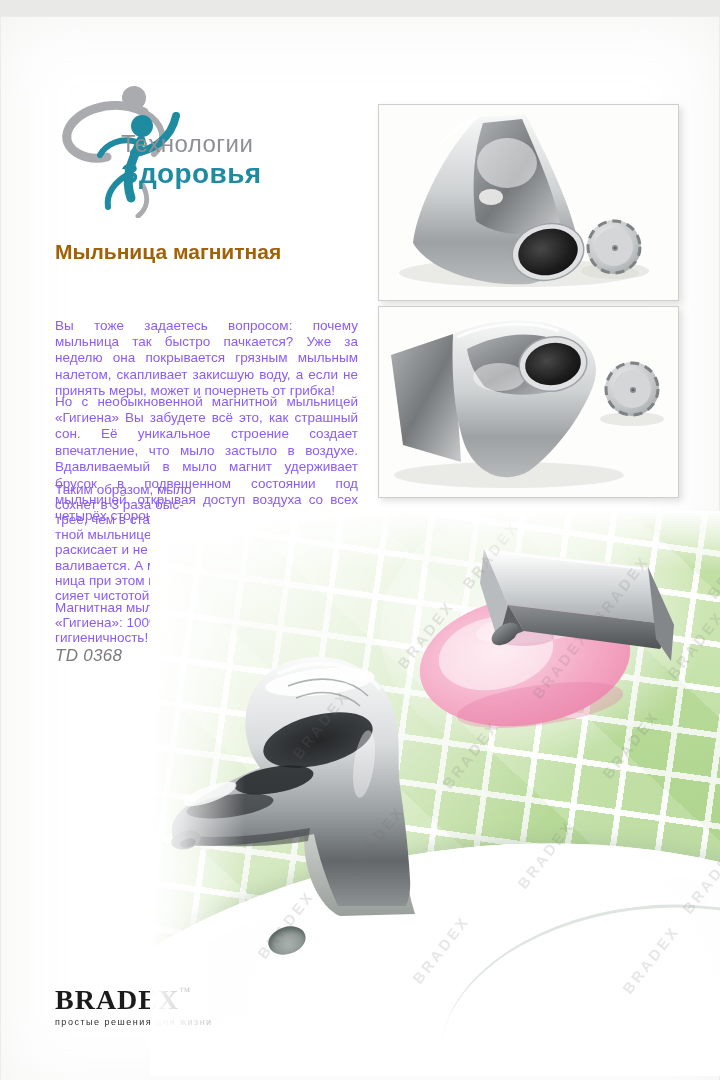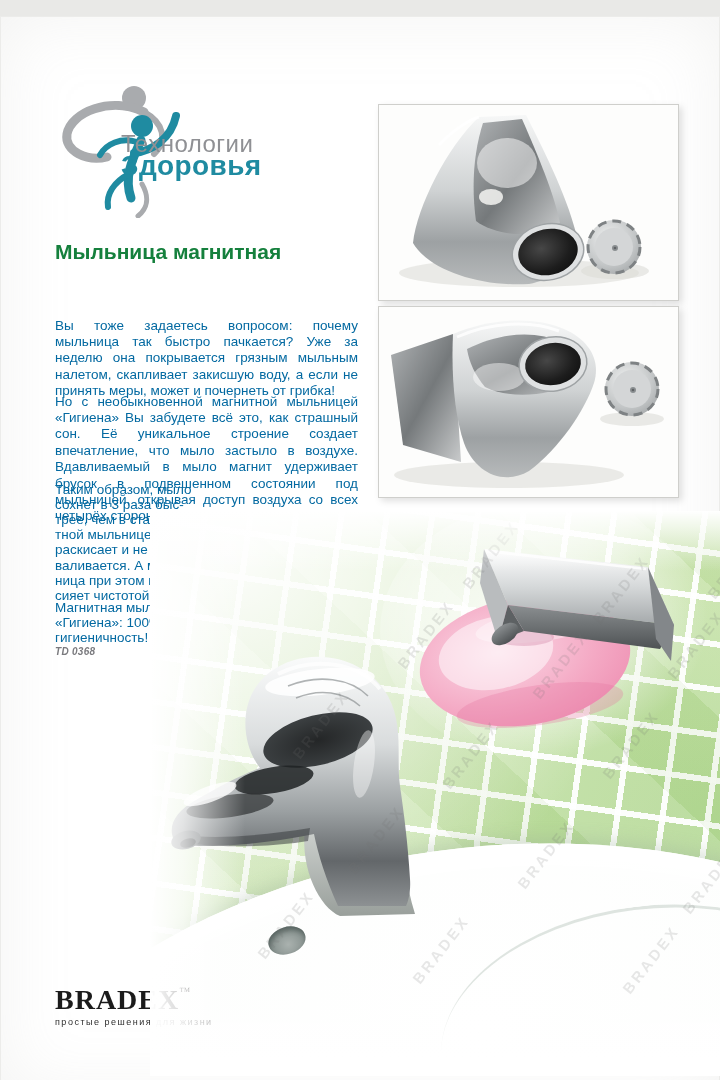--- a/index.html
+++ b/index.html
@@ -5,29 +5,29 @@
   html,body{margin:0;padding:0;background:#e9e9e7;}
   .page{
     position:relative;width:720px;height:1080px;margin:16px auto;background:#ffffff;
     font-family:"Liberation Sans",sans-serif;overflow:hidden;
     box-shadow:inset 0 0 0 1px #ececea, inset 0 0 70px rgba(190,190,183,.18);
   }
   
   .logo{position:absolute;left:45px;top:62px;width:260px;height:145px;}
   .logo-figure{position:absolute;left:0;top:0;width:140px;height:140px;}
   .logo-line1{position:absolute;left:76px;top:52px;font-size:24px;color:#8f9094;letter-spacing:.5px;}
-  .logo-line2{position:absolute;left:76px;top:72px;font-size:28px;font-weight:bold;color:#1f8ba1;letter-spacing:.4px;}
-  
-  .title{position:absolute;left:55px;top:222px;font-weight:bold;font-size:21px;line-height:27px;color:#15803d;}
-  .para{position:absolute;color:#0369a1;font-size:13.5px;line-height:16.4px;text-align:justify;}
+  .logo-line2{position:absolute;left:76px;top:80px;font-size:28px;font-weight:bold;color:#1f8ba1;letter-spacing:.4px;}
+  
+  .title{position:absolute;left:55px;top:222px;font-weight:bold;font-size:21px;line-height:27px;color:#a16207;}
+  .para{position:absolute;color:#8b5cf6;font-size:13.5px;line-height:16.4px;text-align:justify;}
   .p1{left:55px;top:288px;width:303px;}
   .p2{left:55px;top:364px;width:303px;}
   .p3{left:55px;top:452px;width:150px;white-space:pre-line;text-align:left;line-height:15.2px;}
   .p4{left:55px;top:570px;width:170px;white-space:pre-line;text-align:left;line-height:15.4px;}
-  .code{position:absolute;left:55px;top:630px;font-size:10px;font-style:italic;color:#7a7a7e;letter-spacing:.3px;font-weight:bold;}
+  .code{position:absolute;left:55px;top:630px;font-size:17px;font-style:italic;color:#7a7a7e;letter-spacing:.3px;}
   
   .photo{position:absolute;left:378px;width:299px;background:#fdfdfc;border:1px solid #cfcfcc;
          box-shadow:3px 3px 7px rgba(0,0,0,.13);}
   .photo1{top:88px;height:195px;}
   .photo2{top:290px;height:190px;}
   .photo svg{display:block;width:100%;height:100%;}
   
   .scene{position:absolute;left:150px;top:495px;width:570px;height:565px;overflow:hidden;}
   .tiles{position:absolute;left:-120px;top:-110px;width:900px;height:800px;transform:rotate(8deg);
     background:

